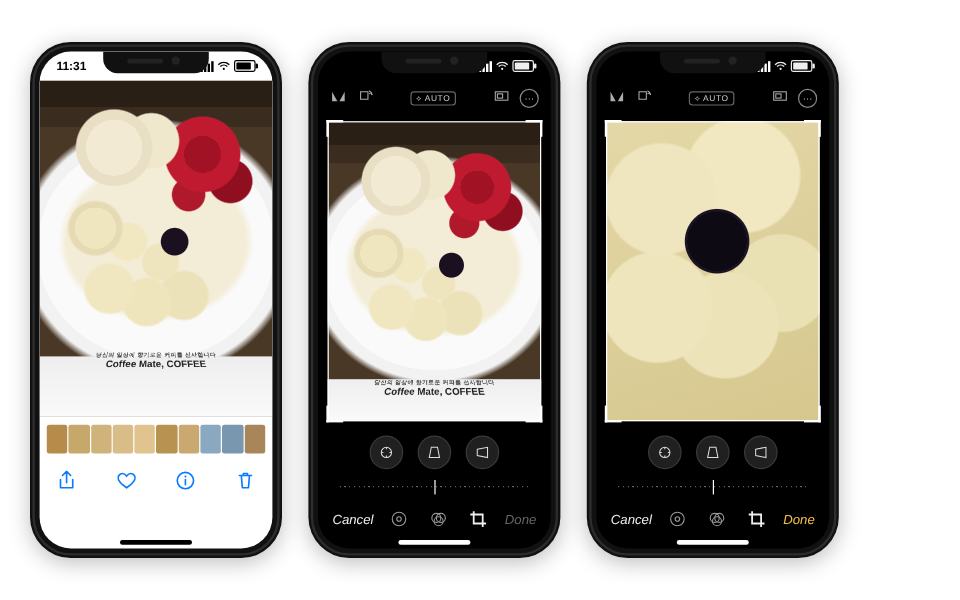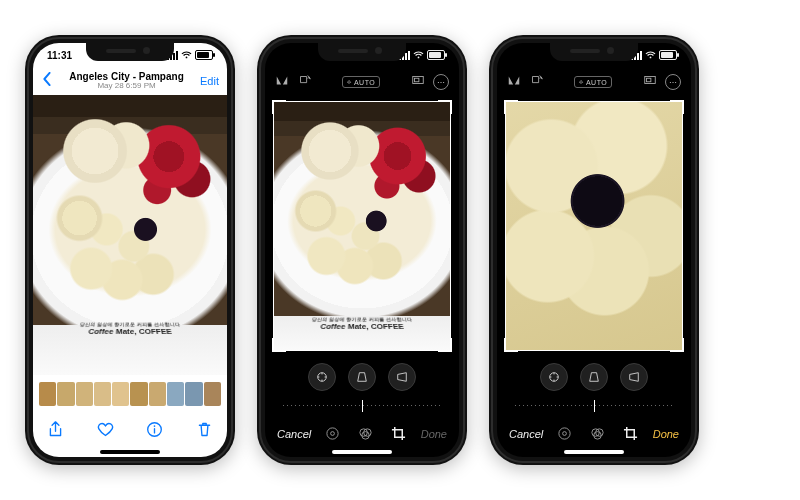--- a/index.html
+++ b/index.html
@@ -146,32 +146,20 @@
               <svg viewBox="0 0 12 9">
                 <path d="M6 8.2a1 1 0 100-2 1 1 0 000 2zM2.2 4.6a5.4 5.4 0 017.6 0l-1 .9a4 4 0 00-5.6 0zM.4 2.8a8 8 0 0111.2 0l-1 .9a6.6 6.6 0 00-9.3 0z" fill="currentColor"></path>
               </svg>
             </span>
           <span class="batt">
               <i></i>
             </span>
         </span>
       </div>
 
-      <div class="lnav">
-        <span class="back">
-          <svg viewBox="0 0 12 16">
-              <path d="M9 1L3 8l6 7" stroke="#0a7aff" stroke-width="2.2" fill="none" stroke-linecap="round" stroke-linejoin="round"></path>
-            </svg>
-        </span>
-        <span class="ctr">
-          <div class="t">Angeles City - Pampang</div>
-          <div class="s">May 28  6:59 PM</div>
-        </span>
-        <span class="edit">Edit</span>
-      </div>
 
       <div class="photo-area">
         <div class="plate dessert"></div>
         <div class="napkin"></div>
         <div class="platelabel">
           <small>당신의 일상에 향기로운 커피를 선사합니다</small>
           <span>Coffee Mate, COFFEE</span>
         </div>
       </div>
 

